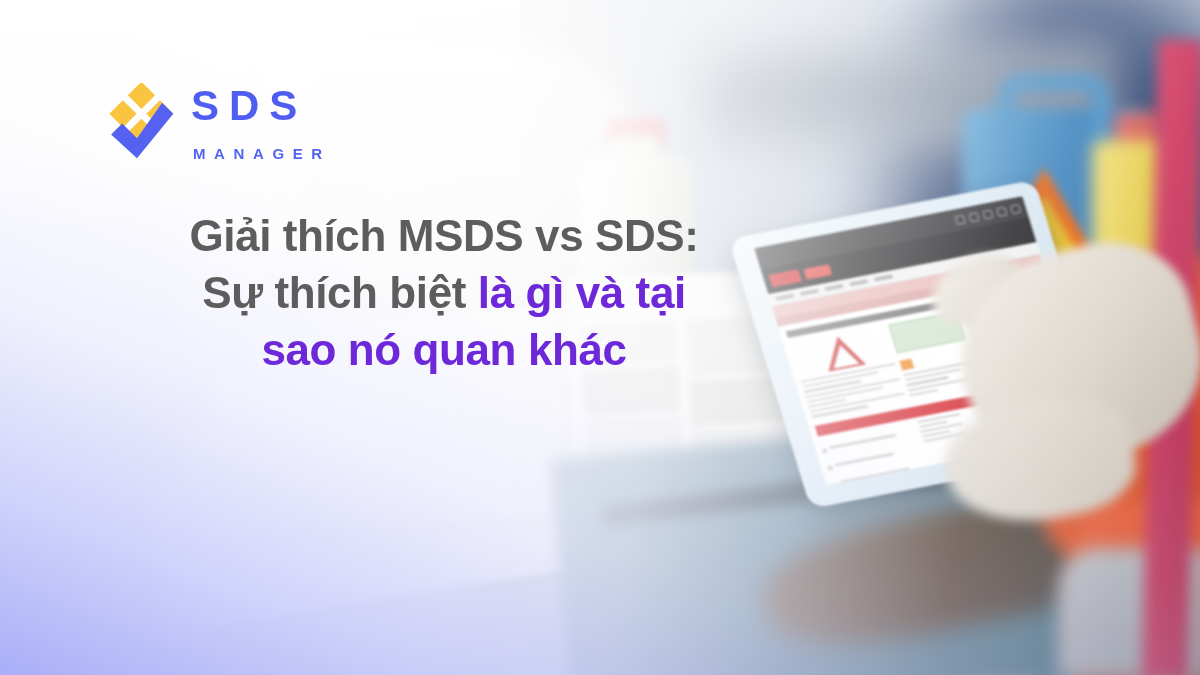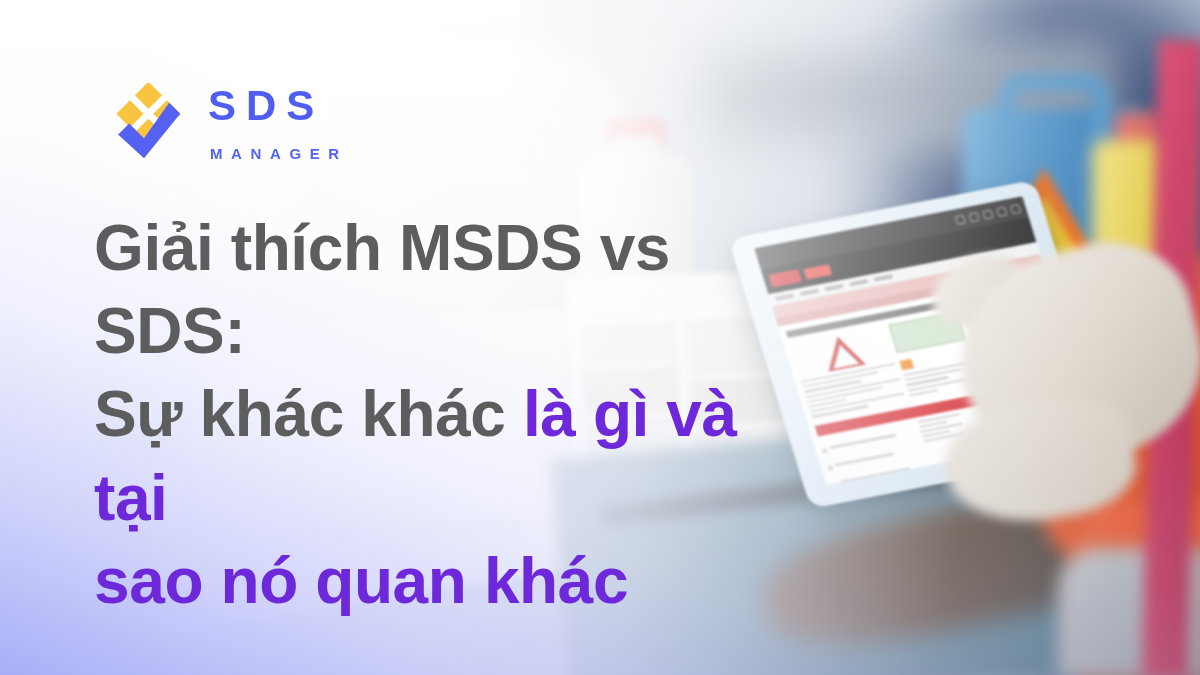--- a/index.html
+++ b/index.html
@@ -327,38 +327,39 @@
   }
   .wash-topfade {
     position:absolute; left:0; top:0; width:520px; height:240px;
     background:linear-gradient(180deg, rgba(255,255,255,0.96), rgba(255,255,255,0.0));
   }
 
   
   .content { position:absolute; inset:0; }
 
   .logo-lockup {
-    position:absolute; left:107px; top:83px;
-    display:flex; align-items:center; gap:27px;
+    position:absolute; left:100px; top:83px;
+    display:flex; align-items:center; gap:17px;
   }
   .logo-mark { width:74px; height:78px; display:block; }
   .logo-words { display:flex; flex-direction:column; line-height:1; padding-top:2px; }
   .logo-sds {
     font-size:42px; font-weight:700; color:#4f5ef0;
     letter-spacing:10px;
   }
   .logo-manager {
     font-size:15px; font-weight:600; color:#5463ef;
     letter-spacing:8.6px; margin-top:19px; margin-left:2px;
   }
 
   .headline {
     position:absolute; left:94px; top:207px; width:700px;
-    font-size:64px; font-weight:700; line-height:1.30;
+    font-size:44px; font-weight:700; line-height:1.30;
     letter-spacing:-0.4px;
+    text-align:center;
   }
   .h-gray { color:#5d5d5d; }
   .h-blue { color:#6d28d9; }
 </style>
 </head>
 <body>
 
 <div class="banner">
 
   <div class="photo">
@@ -569,18 +570,18 @@
         <path fill="#5561f0" d="M30 54 L50 74 L84 26 L99 41 L50 101 L15 69 Z"></path>
       </svg>
       <div class="logo-words">
         <span class="logo-sds">SDS</span>
         <span class="logo-manager">MANAGER</span>
       </div>
     </div>
 
     <h1 class="headline">
       <span class="h-gray">Giải thích MSDS vs SDS:</span><br>
-      <span class="h-gray">Sự khác khác </span><span class="h-blue">là gì và tại</span><br>
+      <span class="h-gray">Sự thích biệt </span><span class="h-blue">là gì và tại</span><br>
       <span class="h-blue">sao nó quan khác</span>
     </h1>
 
   </div>
 </div>
 
 </body></html>

